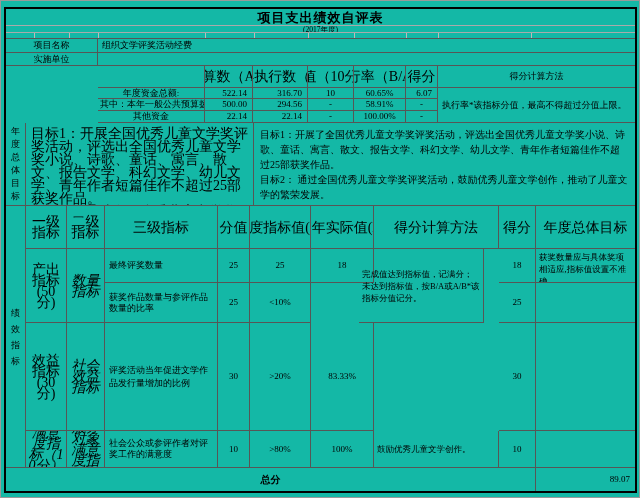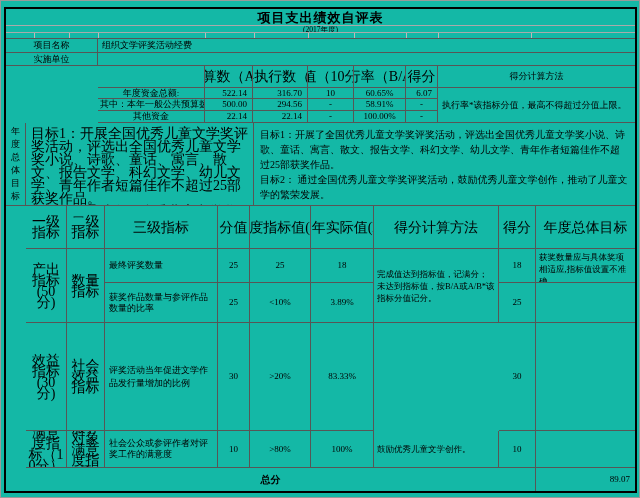--- a/index.html
+++ b/index.html
@@ -20,21 +20,21 @@
   .nbb{border-bottom:none;}
   .lite{border-bottom-color:#aaaaaa;}
   .pre{white-space:pre-line;}
   .nowrap{white-space:nowrap;}
   .h85{font-size:14px;}
   .title{font-size:13px;font-weight:bold;letter-spacing:1px;}
   .subtitle{font-size:7.5px;}
   .vlab{display:inline-block;width:11px;word-break:break-all;line-height:13px;}
   .vlab2{display:inline-block;width:11px;word-break:break-all;line-height:16px;}
   .lvl1{display:inline-block;width:30px;word-break:break-all;line-height:11px;}
-  .lvl2{display:inline-block;width:35px;word-break:break-all;line-height:11px;}
+  .lvl2{display:inline-block;width:35px;word-break:break-all;line-height:11px;font-style:italic;}
   .goalL{font-size:14px;line-height:13px;padding:4px 5px;}
   .goalR{font-size:10px;line-height:15px;padding:4px 6px;}
   .mtd{font-size:8.5px;line-height:12px;padding:2px 3px;}
   .total{font-size:10px;font-weight:bold;}
   .tick{position:absolute;width:1px;height:6px;background:#bbbbbb;}
   #frame{position:absolute;left:3px;top:6px;width:633px;height:486px;
     border:2px solid #000;box-sizing:border-box;pointer-events:none;}
 </style>
 </head>
 <body>
@@ -93,20 +93,23 @@
   <div class="cell al pad nbr" style="left:437px;top:87px;width:197px;height:35px;line-height:12px">执行率*该指标分值，最高不得超过分值上限。</div>
 
   <div class="cell" style="left:5px;top:122px;width:20px;height:83px">
     <span class="vlab">年度总体目标</span>
   </div>
   <div class="cell al at pre goalL" style="left:25px;top:122px;width:228px;height:83px">目标1：开展全国优秀儿童文学奖评奖活动，评选出全国优秀儿童文学奖小说、诗歌、童话、寓言、散文、报告文学、科幻文学、幼儿文学、青年作者短篇佳作不超过25部获奖作品。
 目标2： 通过全国优秀儿童文学奖评奖活动，鼓励优秀儿童文学创作，推动儿童文学的繁荣发展。</div>
   <div class="cell al at pre goalR nbr" style="left:253px;top:122px;width:381px;height:83px">目标1：开展了全国优秀儿童文学奖评奖活动，评选出全国优秀儿童文学奖小说、诗歌、童话、寓言、散文、报告文学、科幻文学、幼儿文学、青年作者短篇佳作不超过25部获奖作品。
 目标2： 通过全国优秀儿童文学奖评奖活动，鼓励优秀儿童文学创作，推动了儿童文学的繁荣发展。</div>
 
+  <div class="cell" style="left:5px;top:205px;width:20px;height:262px">
+    <span class="vlab2">绩效指标</span>
+  </div>
 
   <div class="cell h85" style="left:25px;top:205px;width:41px;height:43px">一级指标</div>
   <div class="cell h85" style="left:66px;top:205px;width:38px;height:43px">二级指标</div>
   <div class="cell h85" style="left:104px;top:205px;width:113px;height:43px">三级指标</div>
   <div class="cell h85" style="left:217px;top:205px;width:32px;height:43px">分值</div>
   <div class="cell h85 nowrap" style="left:249px;top:205px;width:61px;height:43px">年度指标值(A)</div>
   <div class="cell h85 nowrap" style="left:310px;top:205px;width:63px;height:43px">全年实际值(B)</div>
   <div class="cell h85" style="left:373px;top:205px;width:125px;height:43px">得分计算方法</div>
   <div class="cell h85" style="left:498px;top:205px;width:37px;height:43px">得分</div>
   <div class="cell h85 nbr" style="left:535px;top:205px;width:99px;height:43px">年度总体目标</div>
@@ -114,28 +117,27 @@
   <div class="cell h85" style="left:25px;top:248px;width:41px;height:74px">
     <span class="lvl1">产出指标(50分)</span>
   </div>
   <div class="cell h85" style="left:66px;top:248px;width:38px;height:74px">
     <span class="lvl2">数量指标</span>
   </div>
   <div class="cell al pad" style="left:104px;top:248px;width:113px;height:34px">最终评奖数量</div>
   <div class="cell" style="left:217px;top:248px;width:32px;height:34px">25</div>
   <div class="cell" style="left:249px;top:248px;width:61px;height:34px">25</div>
   <div class="cell" style="left:310px;top:248px;width:63px;height:34px">18</div>
-  <div class="cell al mtd" style="left:373px;top:248px;width:125px;height:74px">完成值达到指标值，记满分；未达到指标值，按B/A或A/B*该指标分值记分。</div>
+  <div class="cell al mtd" style="left:358px;top:248px;width:125px;height:74px">完成值达到指标值，记满分；未达到指标值，按B/A或A/B*该指标分值记分。</div>
   <div class="cell" style="left:498px;top:248px;width:37px;height:34px">18</div>
   <div class="cell al at mtd nbr" style="left:535px;top:248px;width:99px;height:34px">获奖数量应与具体奖项相适应,指标值设置不准确</div>
 
   <div class="cell al pad" style="left:104px;top:282px;width:113px;height:40px">获奖作品数量与参评作品数量的比率</div>
   <div class="cell" style="left:217px;top:282px;width:32px;height:40px">25</div>
   <div class="cell" style="left:249px;top:282px;width:61px;height:40px">&lt;10%</div>
-  <div class="cell" style="left:310px;top:282px;width:63px;height:40px">3.89%</div>
   <div class="cell" style="left:498px;top:282px;width:37px;height:40px">25</div>
   <div class="cell nbr" style="left:535px;top:282px;width:99px;height:40px"></div>
 
   <div class="cell h85" style="left:25px;top:322px;width:41px;height:108px">
     <span class="lvl1">效益指标(30分)</span>
   </div>
   <div class="cell h85" style="left:66px;top:322px;width:38px;height:108px">
     <span class="lvl2">社会效益指标</span>
   </div>
   <div class="cell al pad" style="left:104px;top:322px;width:113px;height:108px;line-height:13px">评奖活动当年促进文学作品发行量增加的比例</div>

